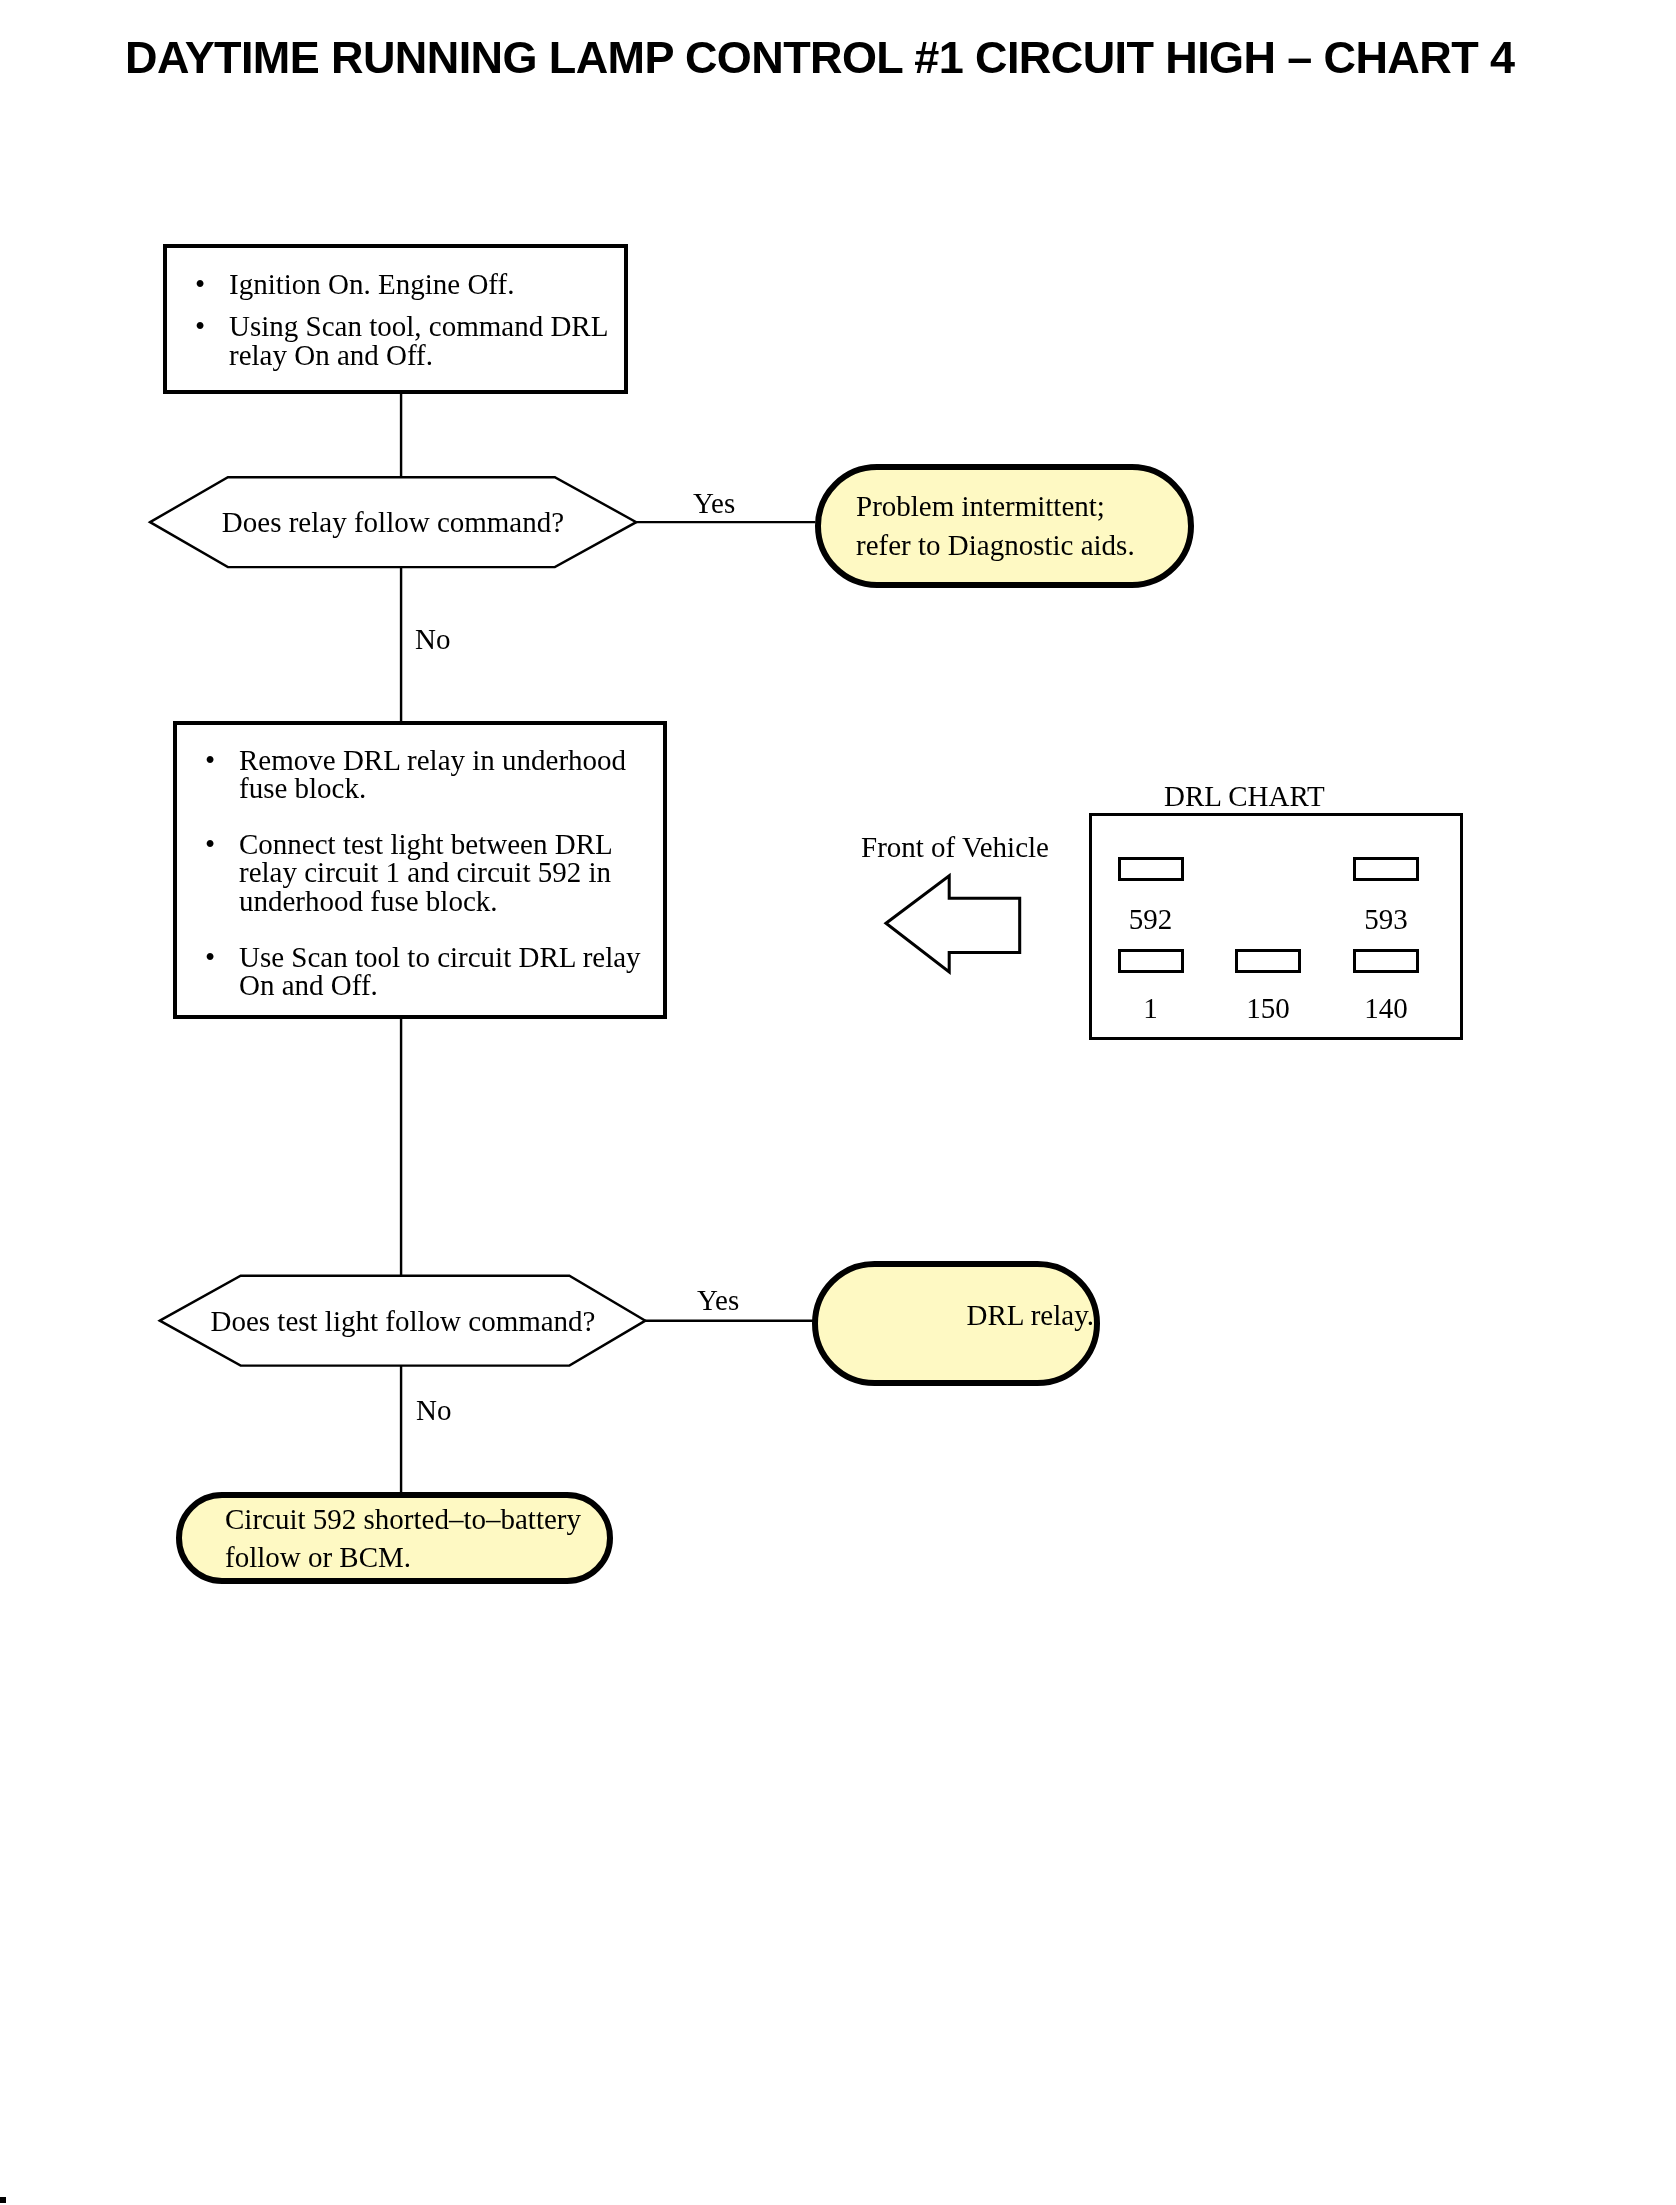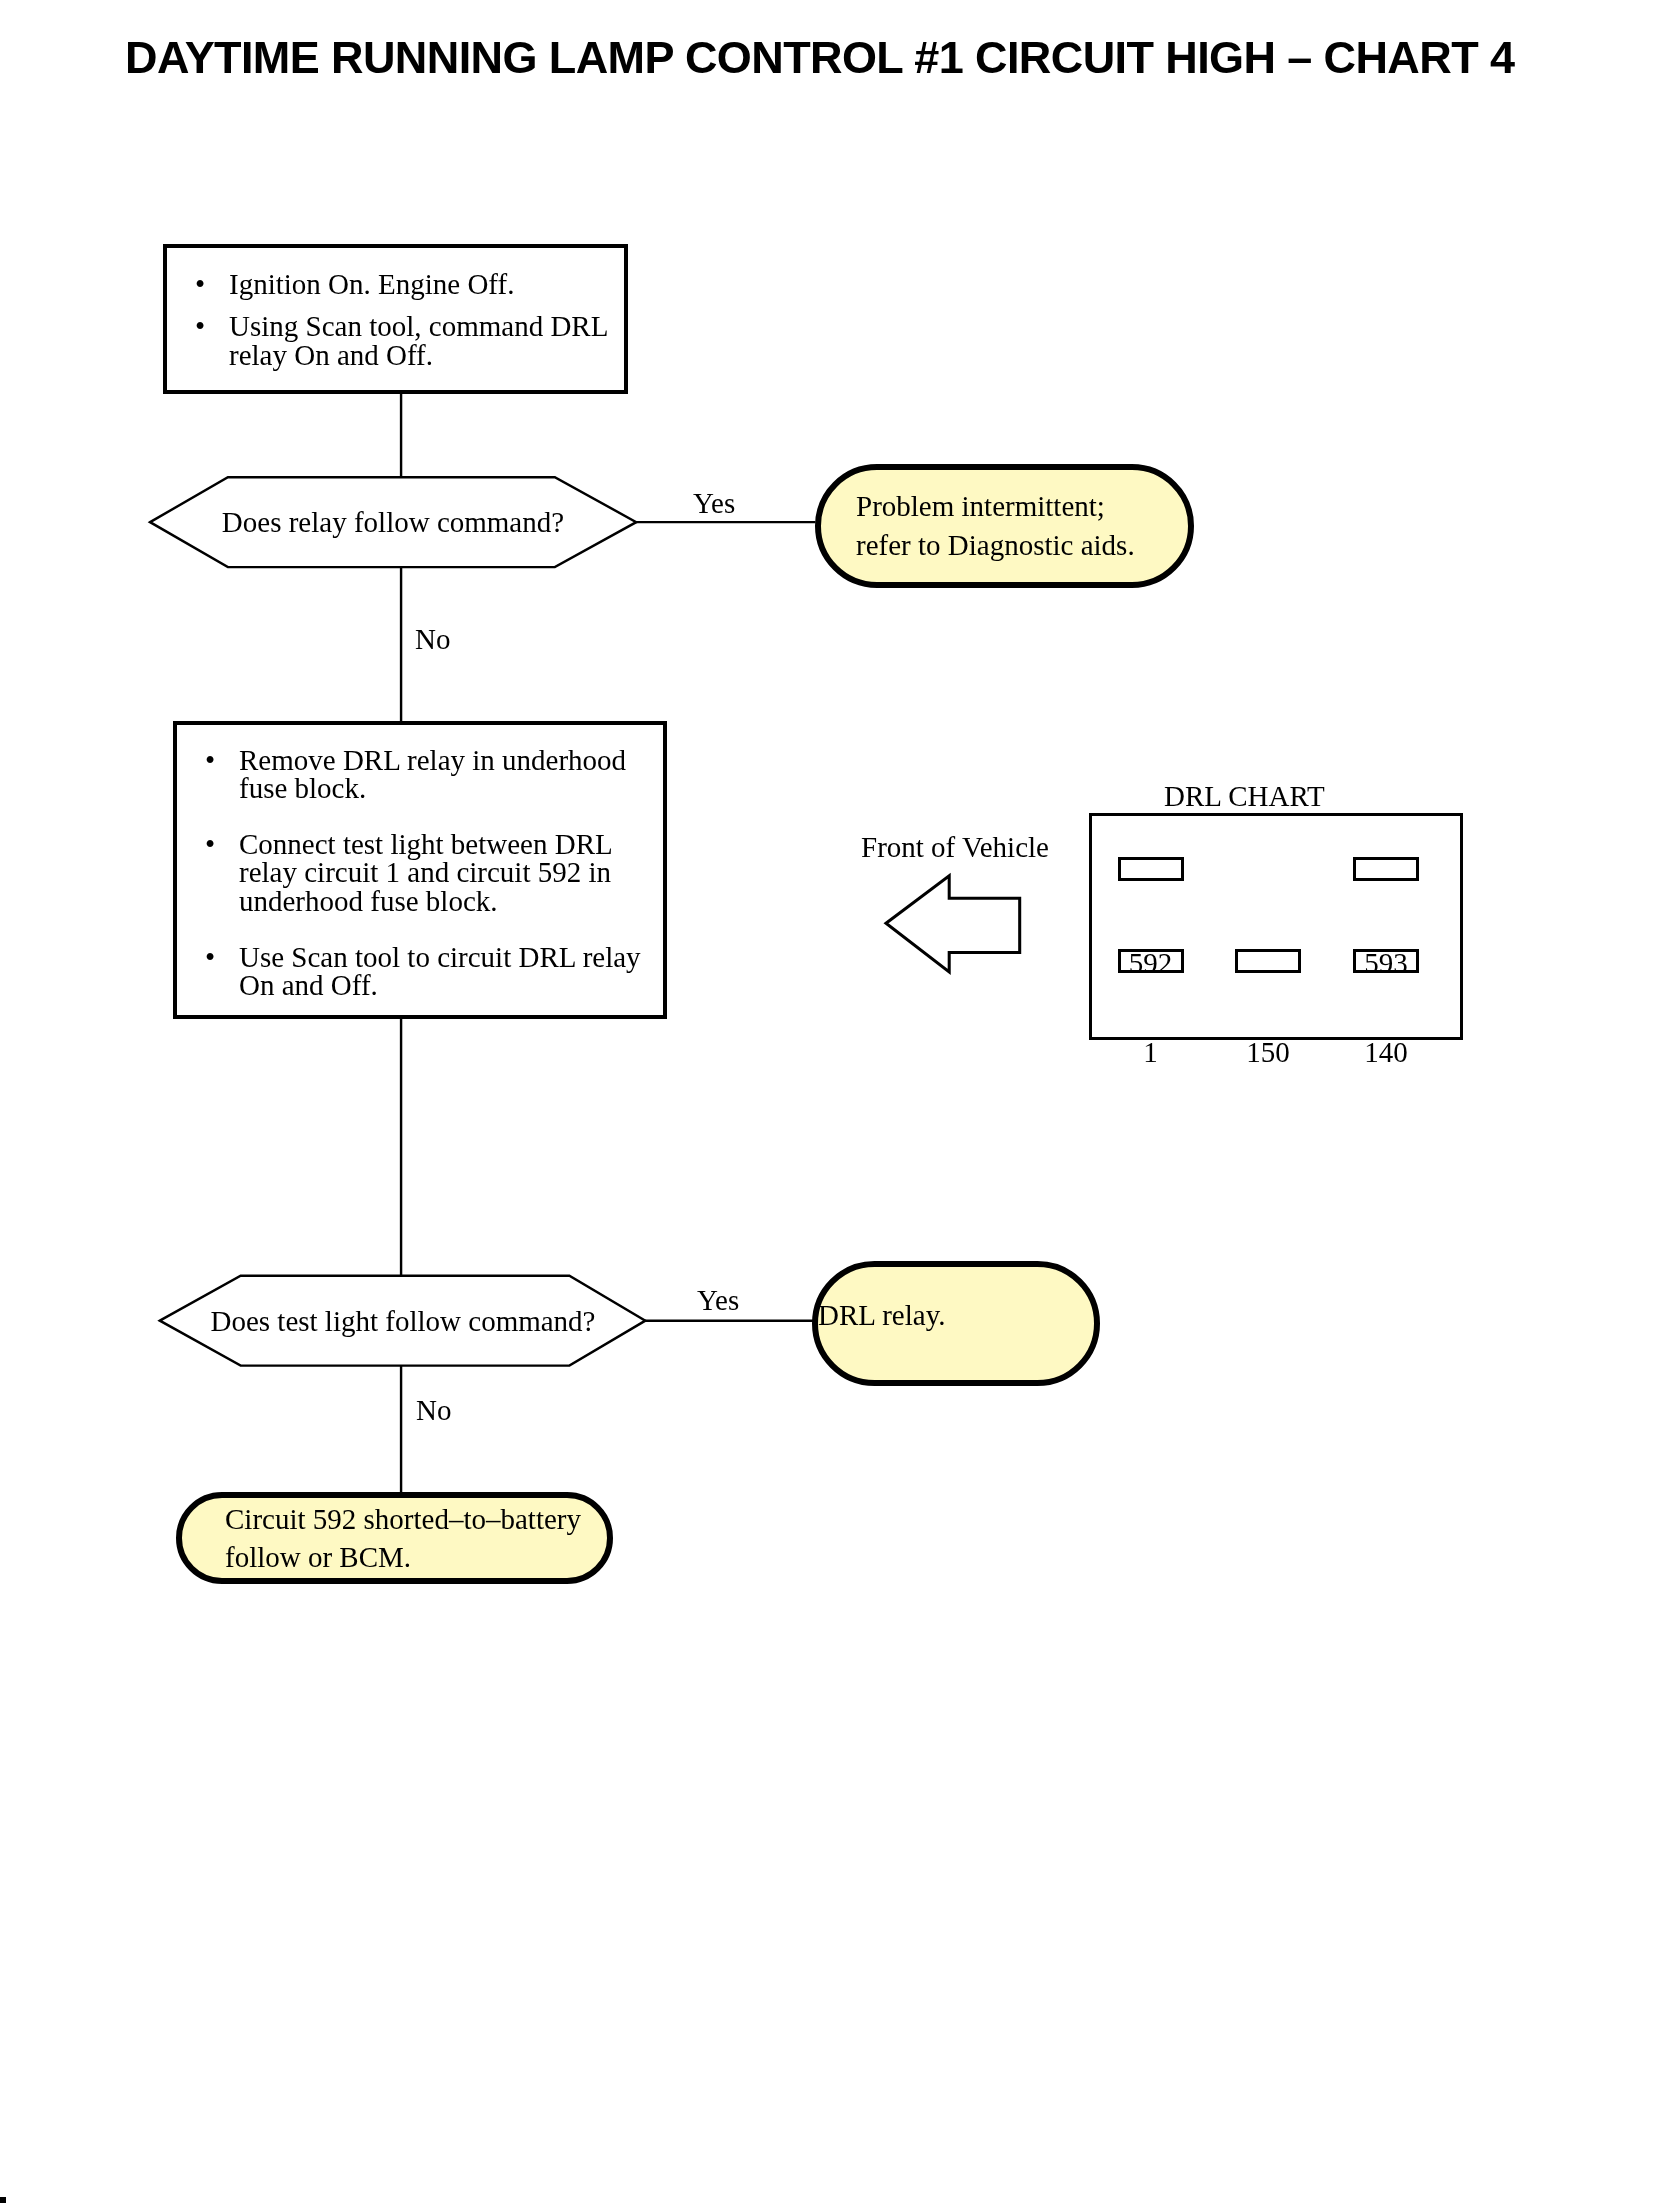--- a/index.html
+++ b/index.html
@@ -90,21 +90,21 @@
   }
   .capsule.cap1 {
     left: 815px; top: 464px; width: 379px; height: 124px;
     border-radius: 62px;
     padding-left: 35px;
   }
   .capsule.cap1 .line { display: block; font-size: 29px; line-height: 39px; }
   .capsule.cap2 {
     left: 812px; top: 1261px; width: 288px; height: 125px;
     border-radius: 63px;
-    align-items: flex-start;
+    align-items: flex-end;
     padding-bottom: 16px;
   }
   .capsule.cap2 .line { font-size: 29px; }
   .capsule.cap3 {
     left: 176px; top: 1492px; width: 437px; height: 92px;
     border-radius: 46px;
     padding-left: 43px;
   }
   .capsule.cap3 .line { display: block; font-size: 29px; line-height: 38px; }
 
@@ -128,21 +128,20 @@
   .pin.p-tr { left: 261px; top: 41px; }
   .pin.p-bl { left: 25.5px;  top: 133px; }
   .pin.p-bm { left: 143px; top: 133px; }
   .pin.p-br { left: 261px; top: 133px; }
   .pin-label {
     position: absolute;
     width: 66px;
     text-align: center;
     font-size: 29px;
     line-height: 28.6px;
-    margin-top: 44px;
   }
   .pin-label.l-592 { left: 25.5px;  top: 89px; }
   .pin-label.l-593 { left: 261px; top: 89px; }
   .pin-label.l-1   { left: 25.5px;  top: 178px; }
   .pin-label.l-150 { left: 143px; top: 178px; }
   .pin-label.l-140 { left: 261px; top: 178px; }
 
   .corner-artifact {
     left: 0px; top: 2197px;
     width: 5.5px; height: 5.5px;

